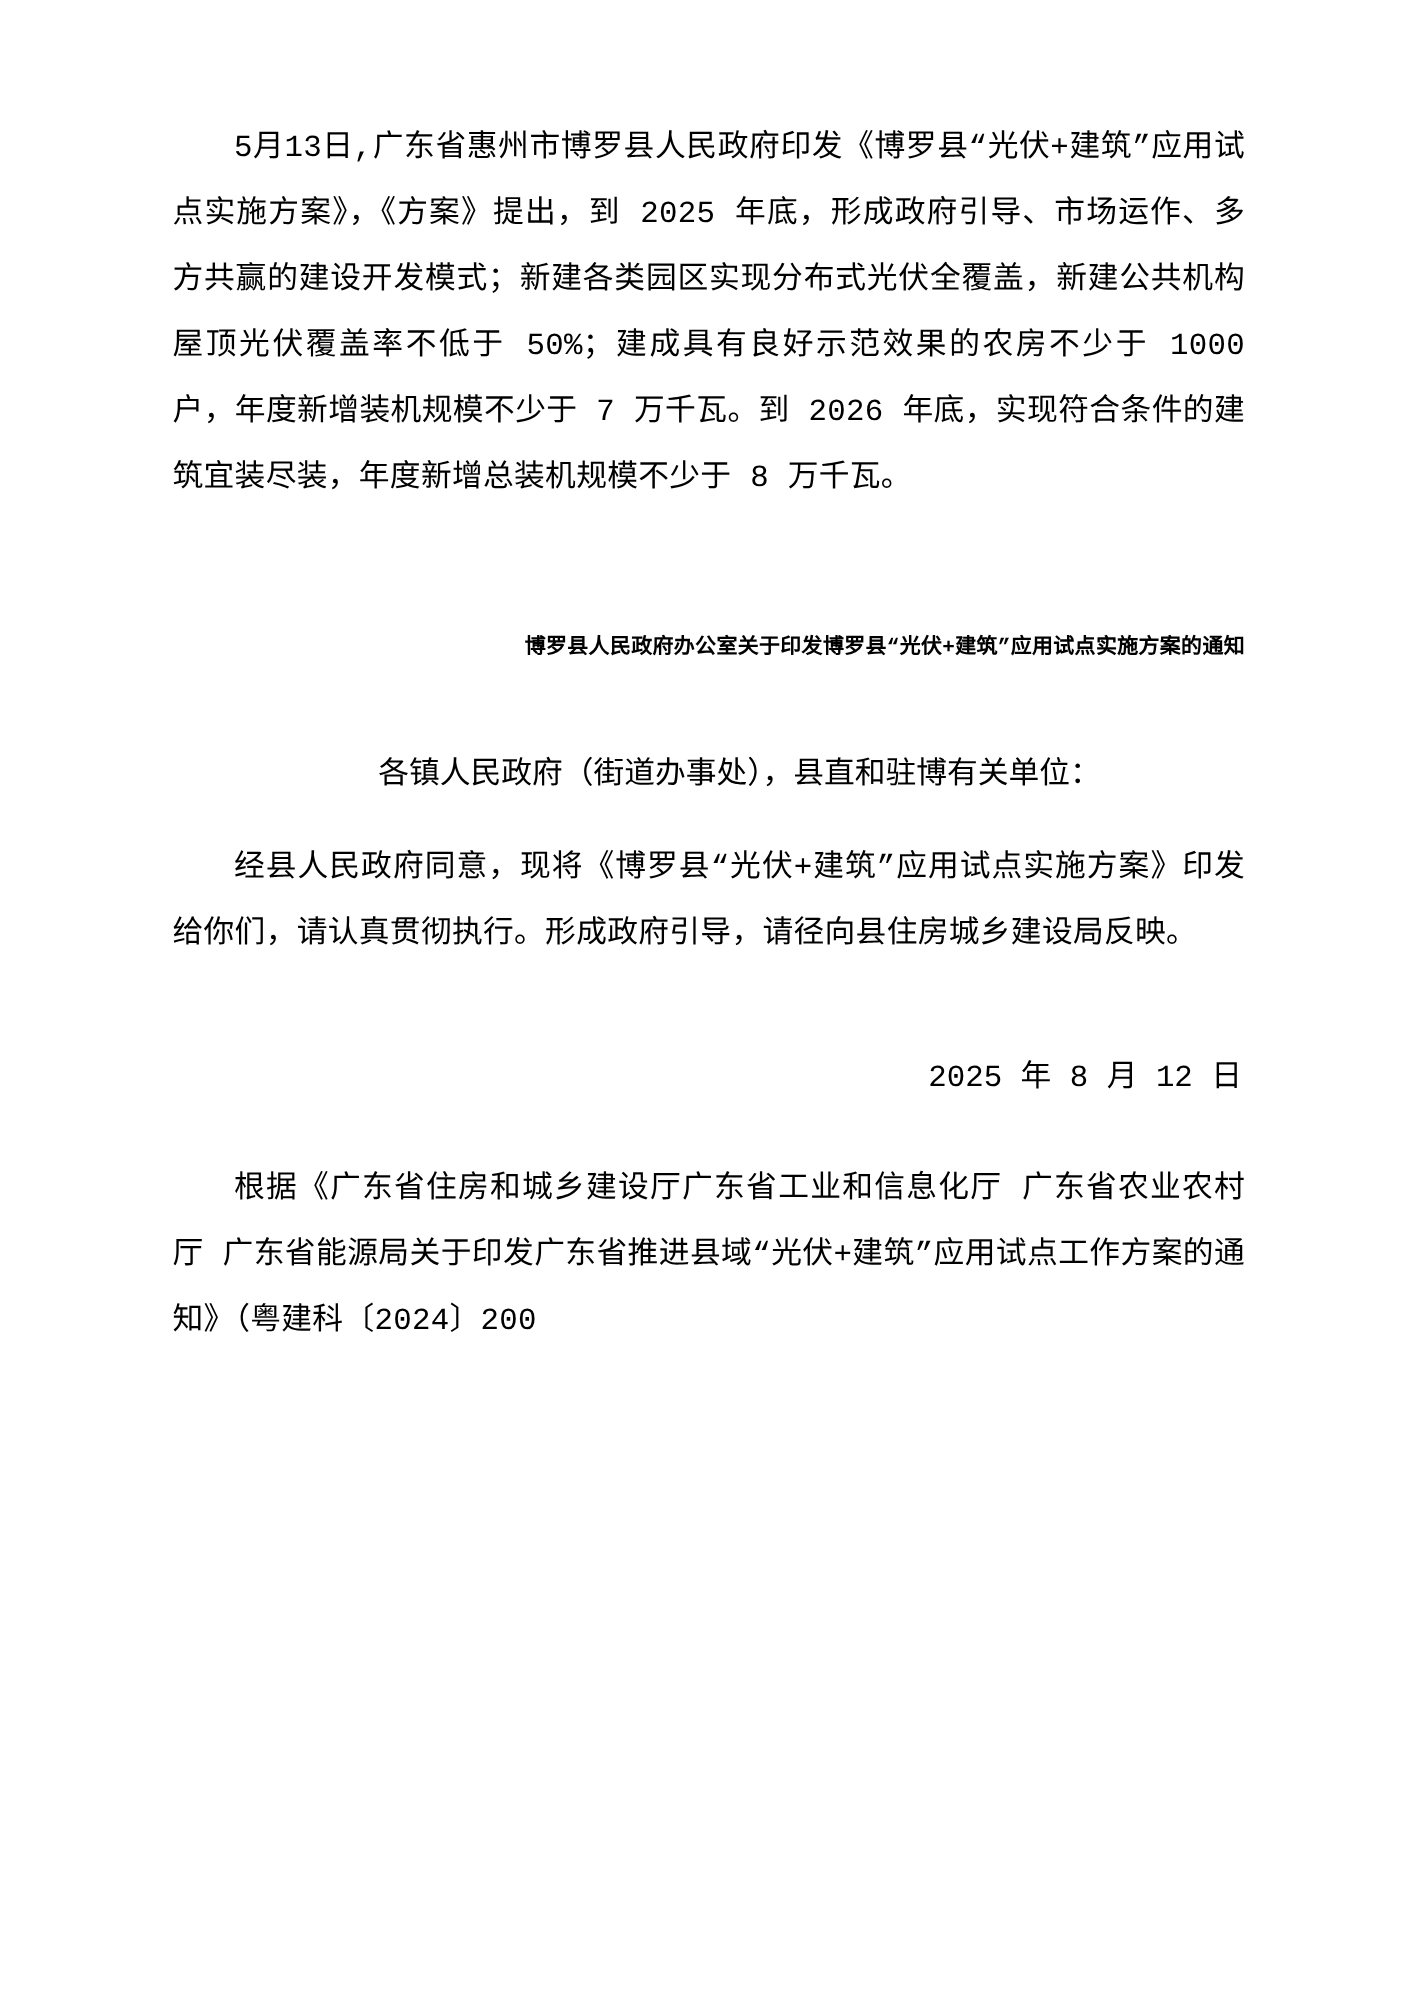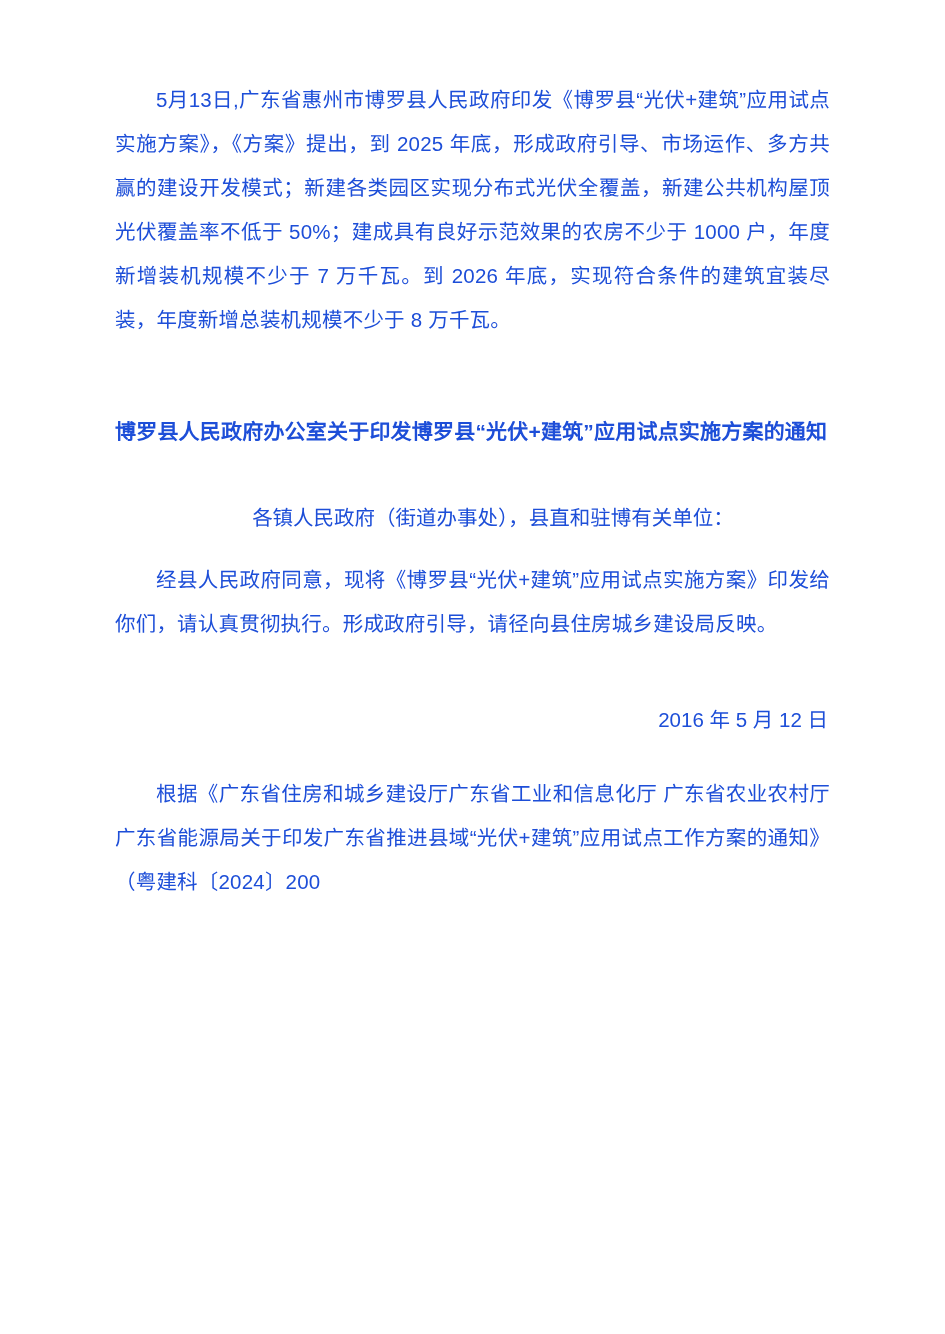--- a/index.html
+++ b/index.html
@@ -9,22 +9,22 @@
     background: #ffffff;
   }
 
   .page {
     position: relative;
     width: 945px;
     height: 984px;
     background: #ffffff;
     margin: 0 auto;
     overflow: hidden;
-    font-family: Liberation Sans, sans-serif;
-    color: #1d4ed8;
+    font-family: Liberation Mono, monospace;
+    color: #000000;
     box-sizing: border-box;
   }
 
   .doc-body {
     position: absolute;
     left: 115px;
     top: 78px;
     width: 715px;
   }
 
@@ -49,24 +49,24 @@
     font-size: 20.5px;
     line-height: 44px;
     font-weight: bold;
     text-indent: 2em;
     margin: 0;
     padding-top: 18px;
   }
 
   
   .heading {
-    font-size: 21px;
+    font-size: 14px;
     line-height: 44px;
     font-weight: bold;
-    text-align: left;
+    text-align: right;
     margin: 0;
     letter-spacing: 0.2px;
   }
 
   .heading-notice {
     padding-top: 46px;
     padding-bottom: 0;
   }
 
   .heading-plan {
@@ -116,21 +116,21 @@
 
     <h1 class="heading heading-notice">博罗县人民政府办公室关于印发博罗县“光伏+建筑”应用试点实施方案的通知</h1>
 
     <p class="salutation">各镇人民政府（街道办事处），县直和驻博有关单位：</p>
 
     <div class="spacer-sm"></div>
 
     <p class="para">经县人民政府同意，现将《博罗县“光伏+建筑”应用试点实施方案》印发给你们，请认真贯彻执行。形成政府引导，请径向县住房城乡建设局反映。</p>
 
 
-    <p class="sign-date">2016 年 5 月 12 日</p>
+    <p class="sign-date">2025 年 8 月 12 日</p>
 
 
     <div class="spacer-md"></div>
 
     <p class="para">根据《广东省住房和城乡建设厅广东省工业和信息化厅 广东省农业农村厅 广东省能源局关于印发广东省推进县域“光伏+建筑”应用试点工作方案的通知》（粤建科〔2024〕200</p>
 
   </div>
 </div>
 
 </body></html>

